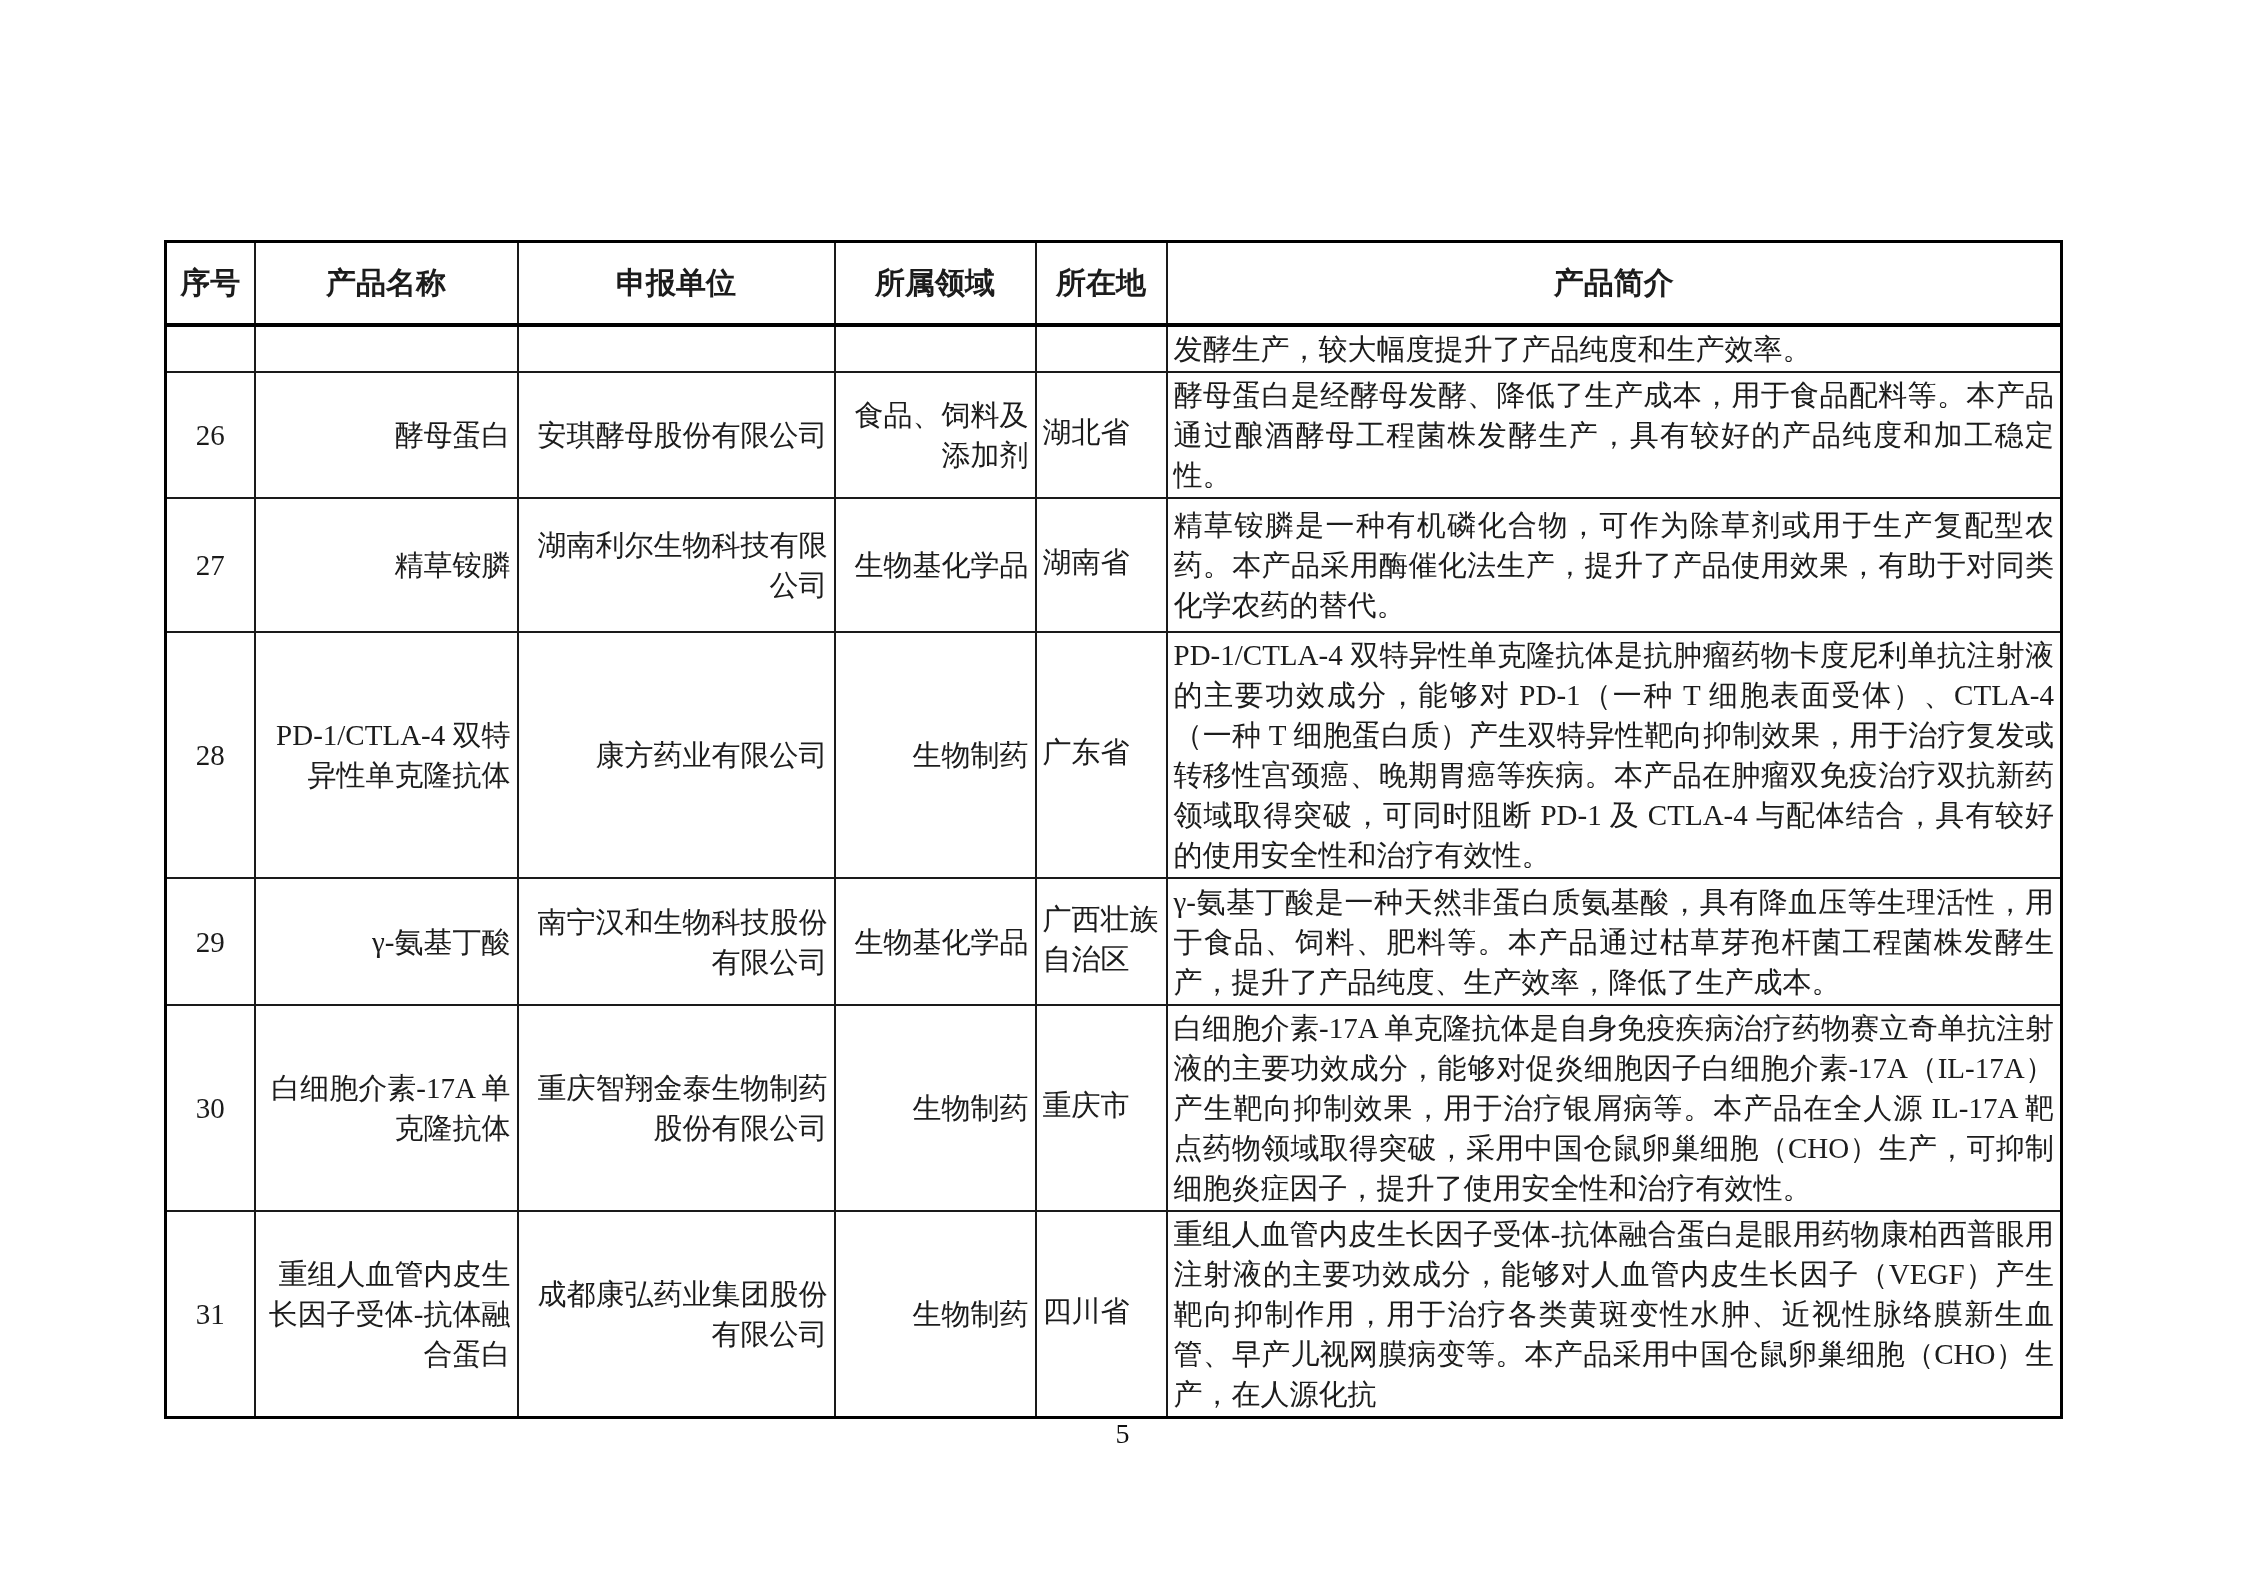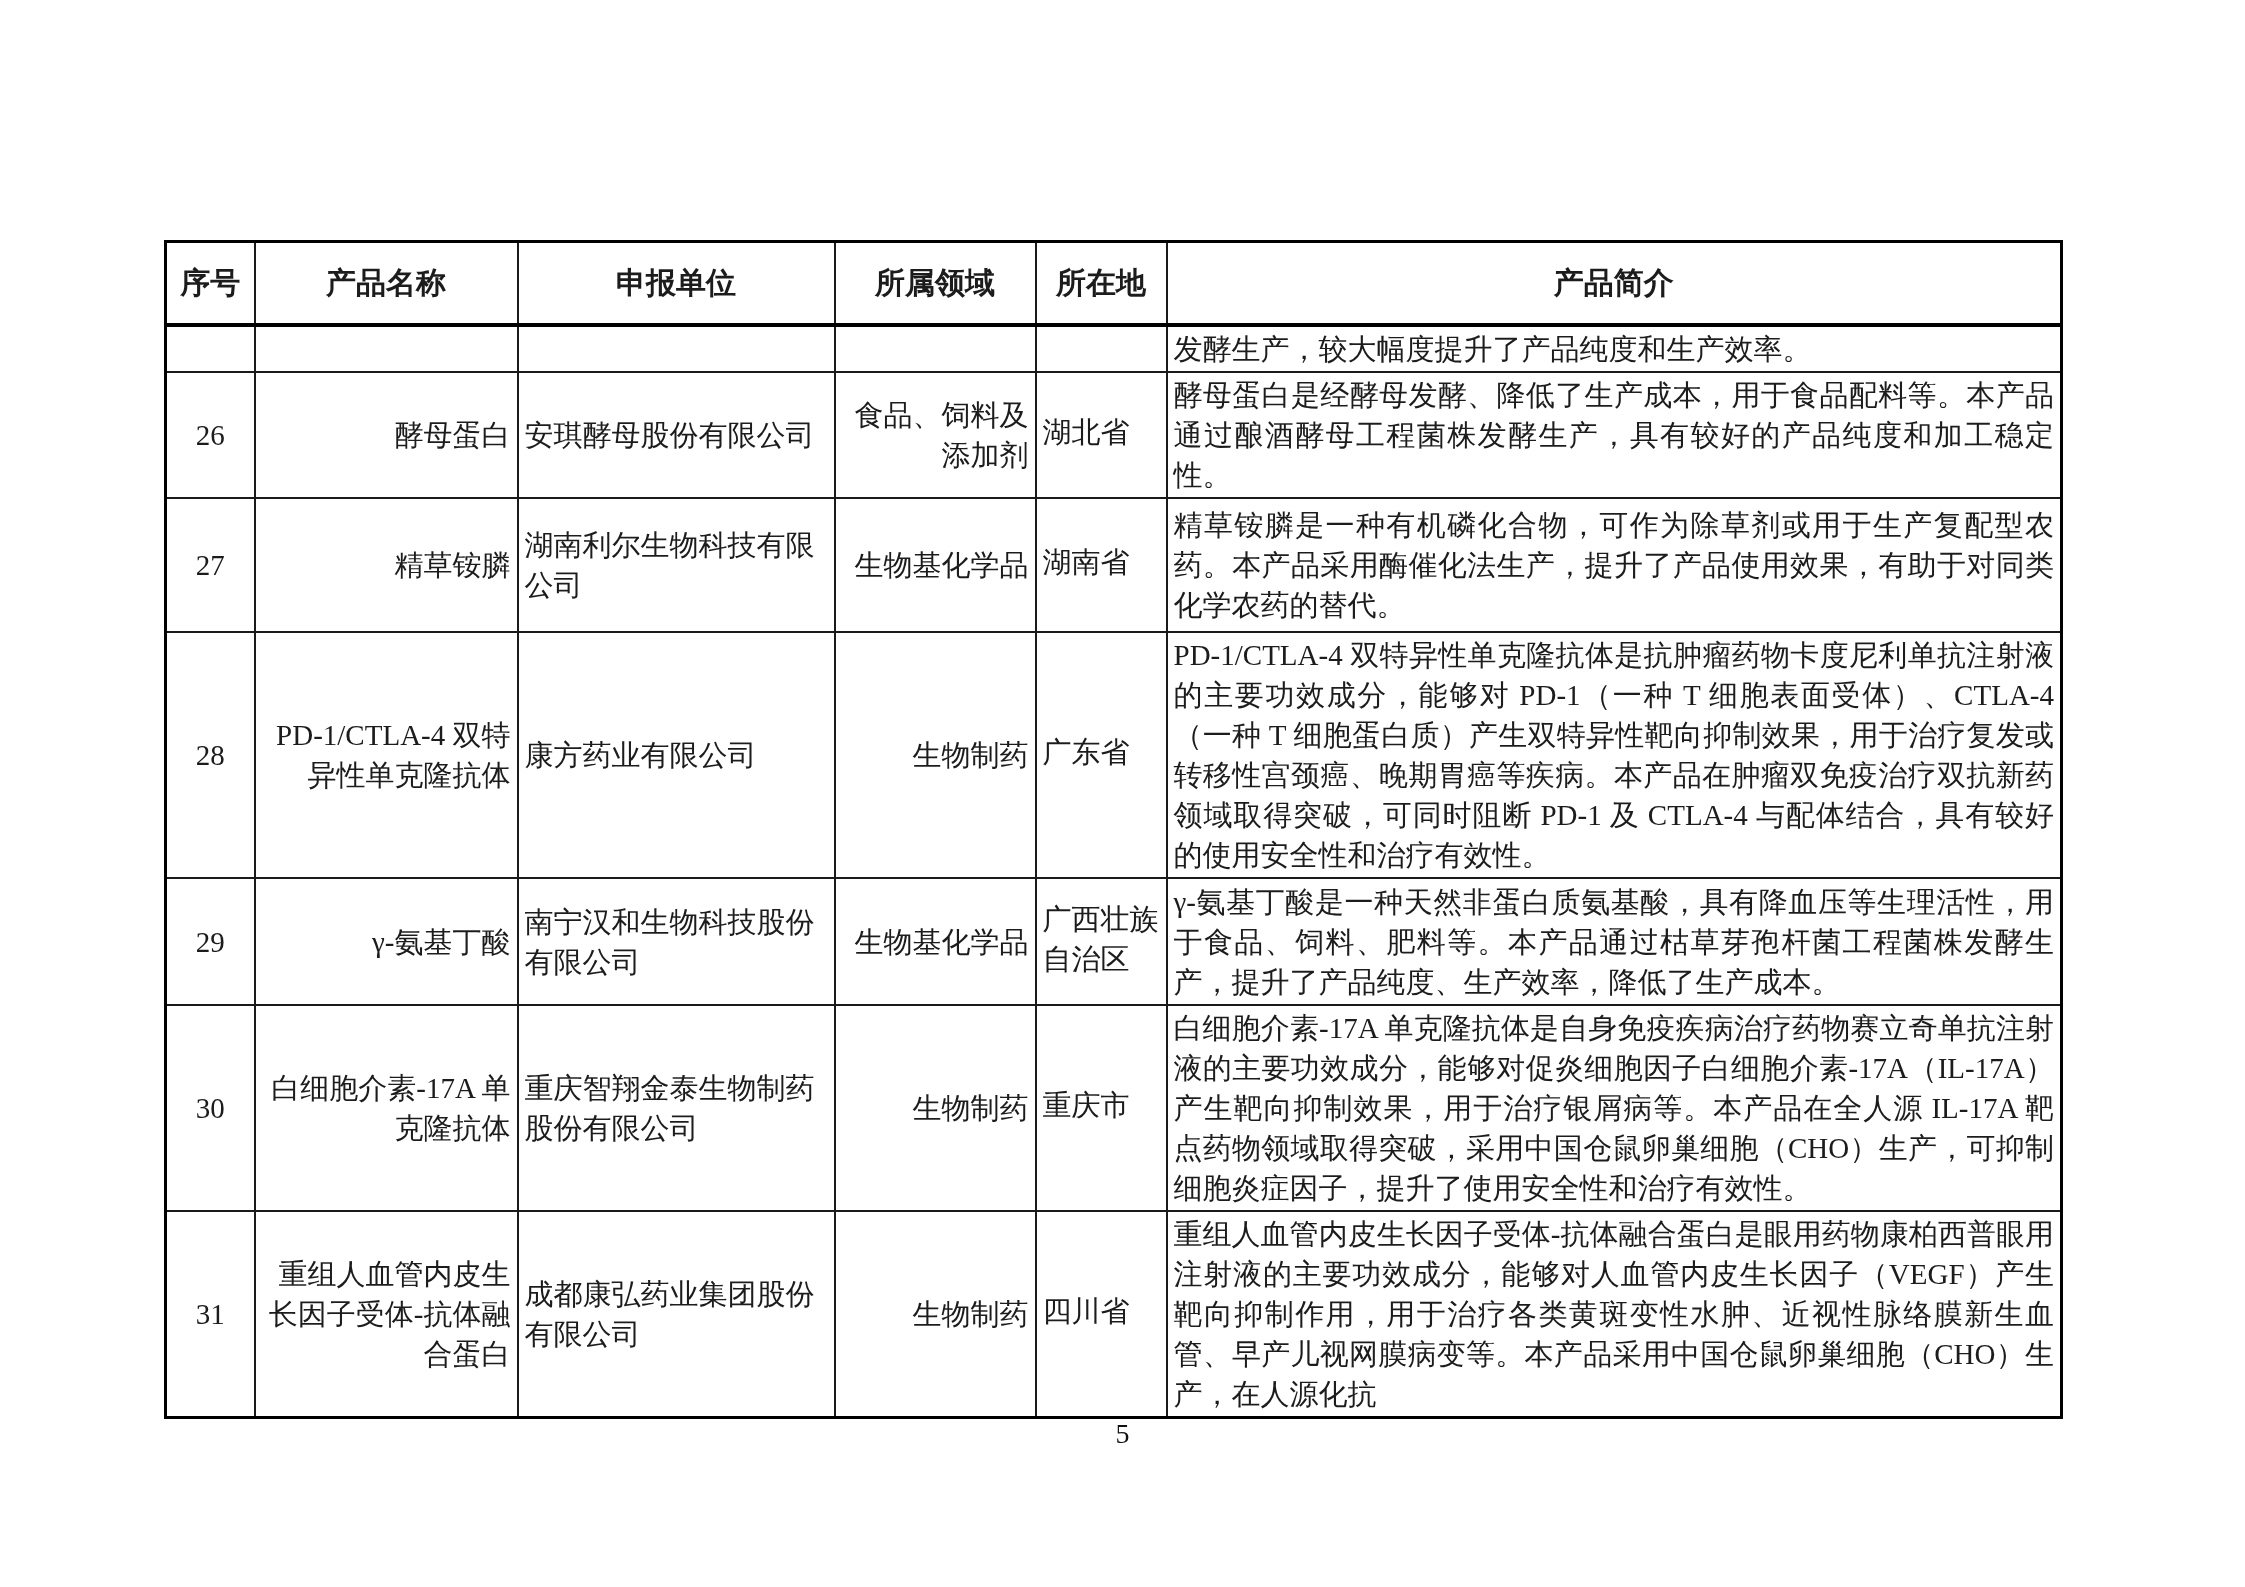--- a/index.html
+++ b/index.html
@@ -46,21 +46,21 @@
   tr.body-row { page-break-inside: avoid; }
   td.c-no {
     text-align: center;
   }
   td.c-name {
     text-align: right;
     padding: 2px 14px 2px 18px;
     font-size: 28px;
   }
   td.c-company {
-    text-align: left;
+    text-align: right;
     padding: 2px 10px 2px 18px;
     font-size: 28px;
   }
   td.c-field {
     text-align: right;
     padding: 2px 6px;
   }
   td.c-loc {
     text-align: left;
     padding: 2px 14px;

